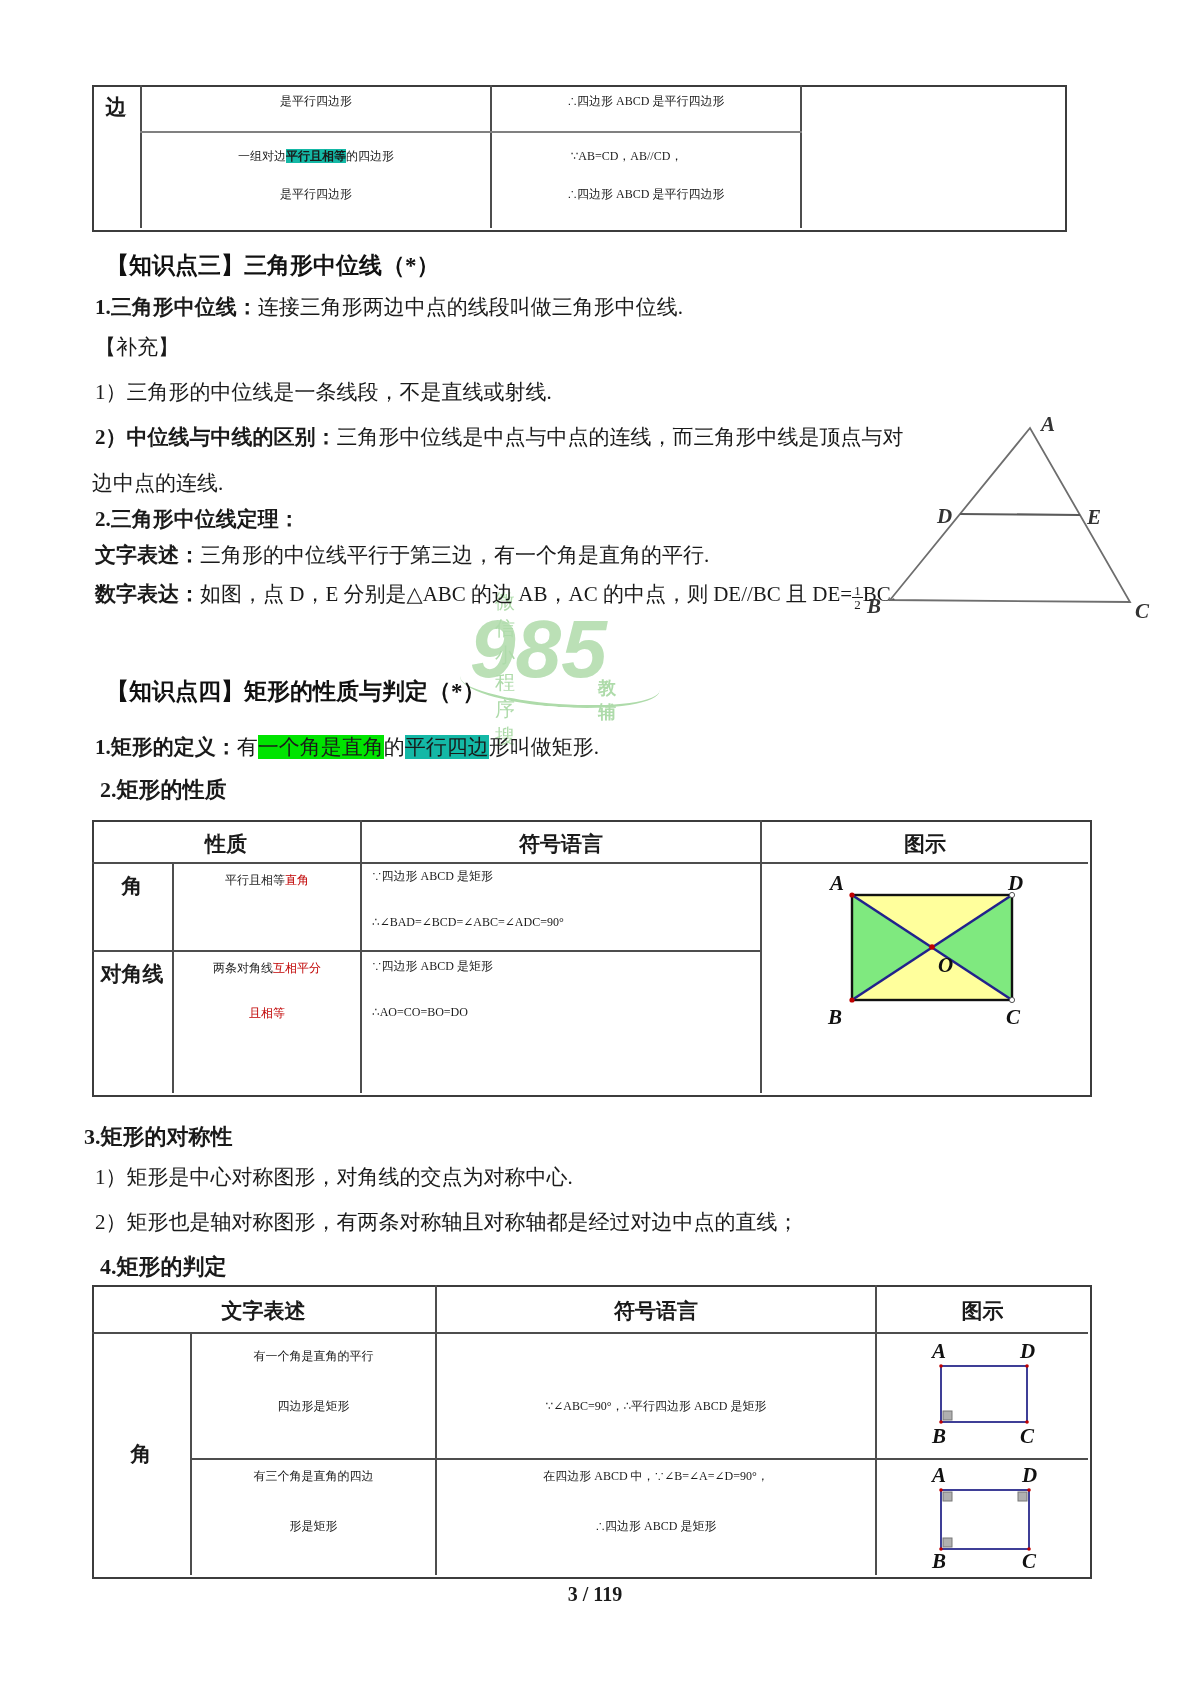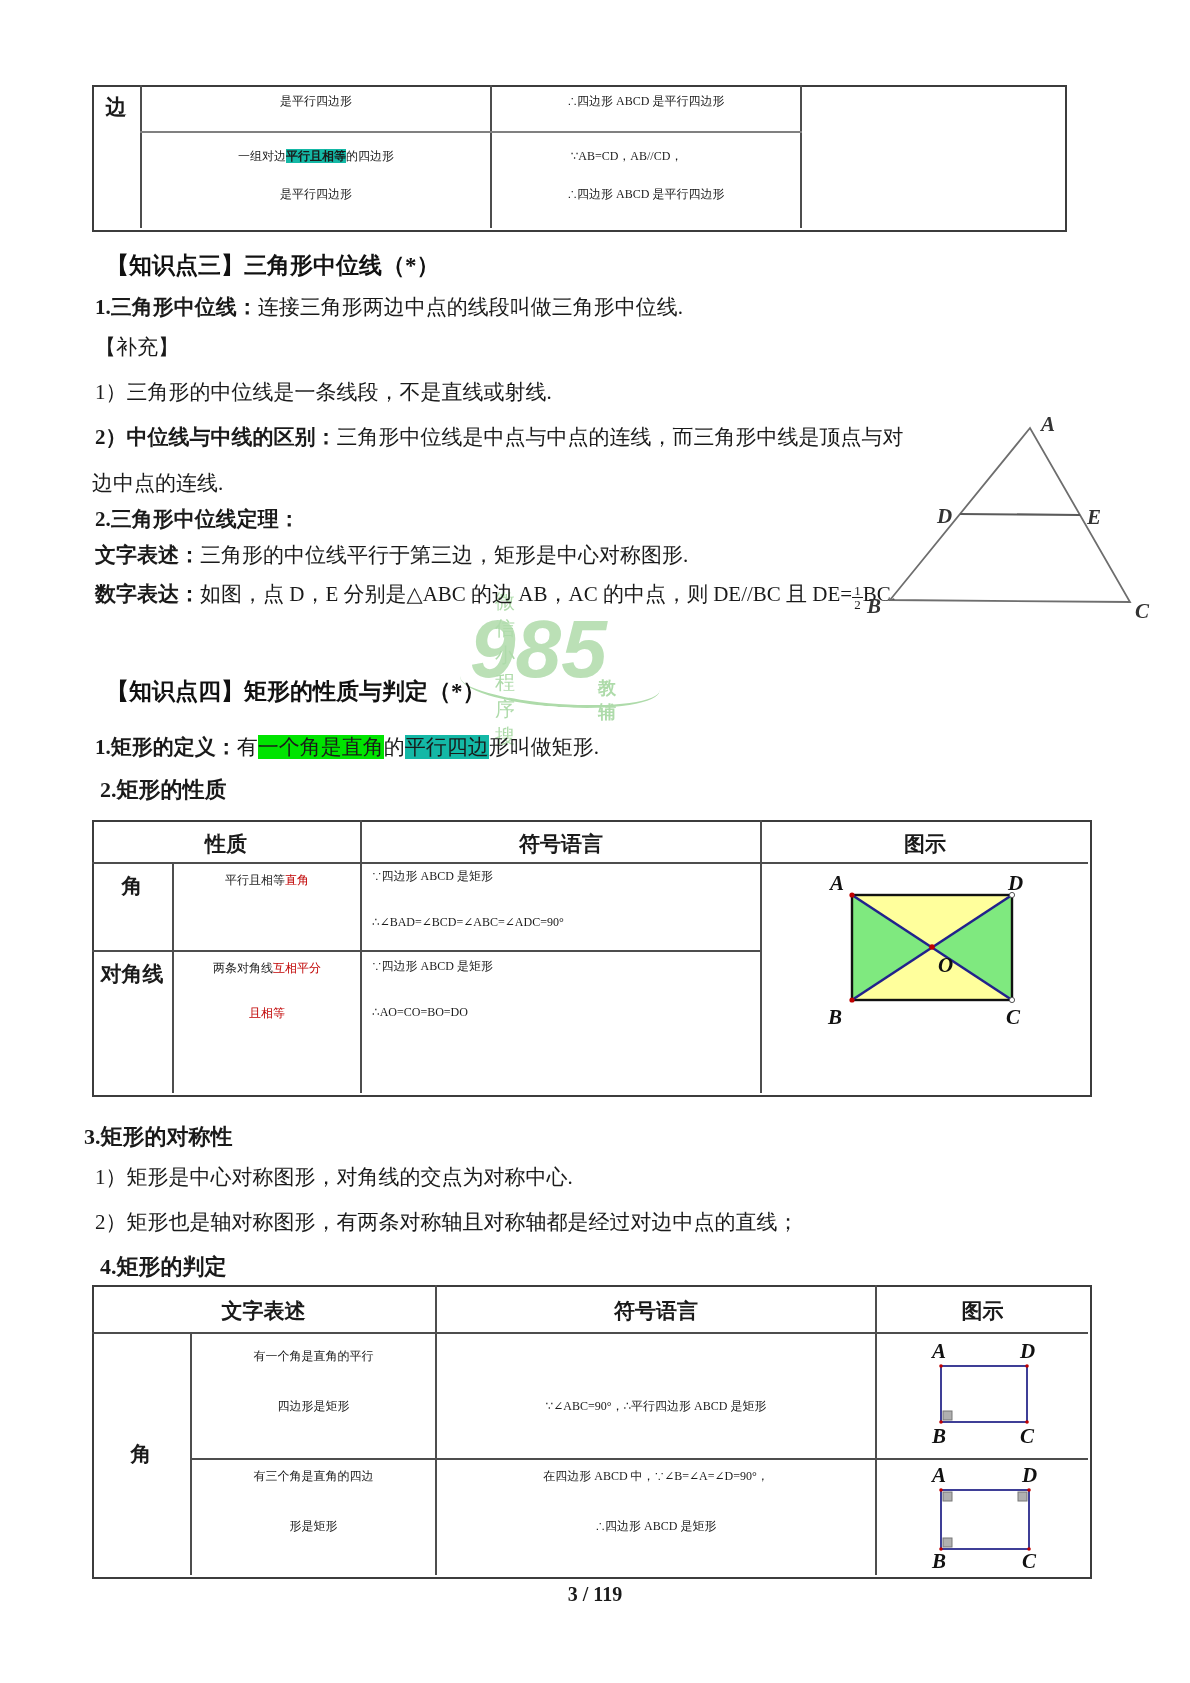--- a/index.html
+++ b/index.html
@@ -58,21 +58,21 @@
     <span class="blabel">1.三角形中位线：</span><span>连接三角形两边中点的线段叫做三角形中位线.</span>
   </div>
   <div class="abs body-line" style="left:95px;top:333px;">【补充】</div>
   <div class="abs body-line" style="left:95px;top:378px;">1）三角形的中位线是一条线段，不是直线或射线.</div>
   <div class="abs body-line" style="left:95px;top:423px;">
     <span class="blabel">2）中位线与中线的区别：</span><span>三角形中位线是中点与中点的连线，而三角形中线是顶点与对</span>
   </div>
   <div class="abs body-line" style="left:92px;top:469px;">边中点的连线.</div>
   <div class="abs body-line blabel" style="left:95px;top:505px;">2.三角形中位线定理：</div>
   <div class="abs body-line" style="left:95px;top:541px;">
-    <span class="blabel">文字表述：</span><span>三角形的中位线平行于第三边，矩形是中心对称图形.</span>
+    <span class="blabel">文字表述：</span><span>三角形的中位线平行于第三边，有一个角是直角的平行.</span>
   </div>
   <div class="abs body-line" style="left:95px;top:580px;">
     <span class="blabel">数字表达：</span><span>如图，点 D，E 分别是△ABC 的边 AB，AC 的中点，则 DE//BC 且 DE=</span><span class="frac"><span class="num">1</span><span class="den">2</span></span><span>BC.</span>
   </div>
 
   <svg class="abs" style="left:865px;top:385px;" width="295" height="240" viewBox="0 0 295 240">
     <polygon points="165,43 25,215 265,217" fill="none" stroke="#6e6e6e" stroke-width="1.8"></polygon>
     <line x1="95" y1="129" x2="215" y2="130" stroke="#5a5a5a" stroke-width="2.2"></line>
     <text x="176" y="46" class="fig-label" fill="#333">A</text>
     <text x="72" y="138" class="fig-label" fill="#333">D</text>

